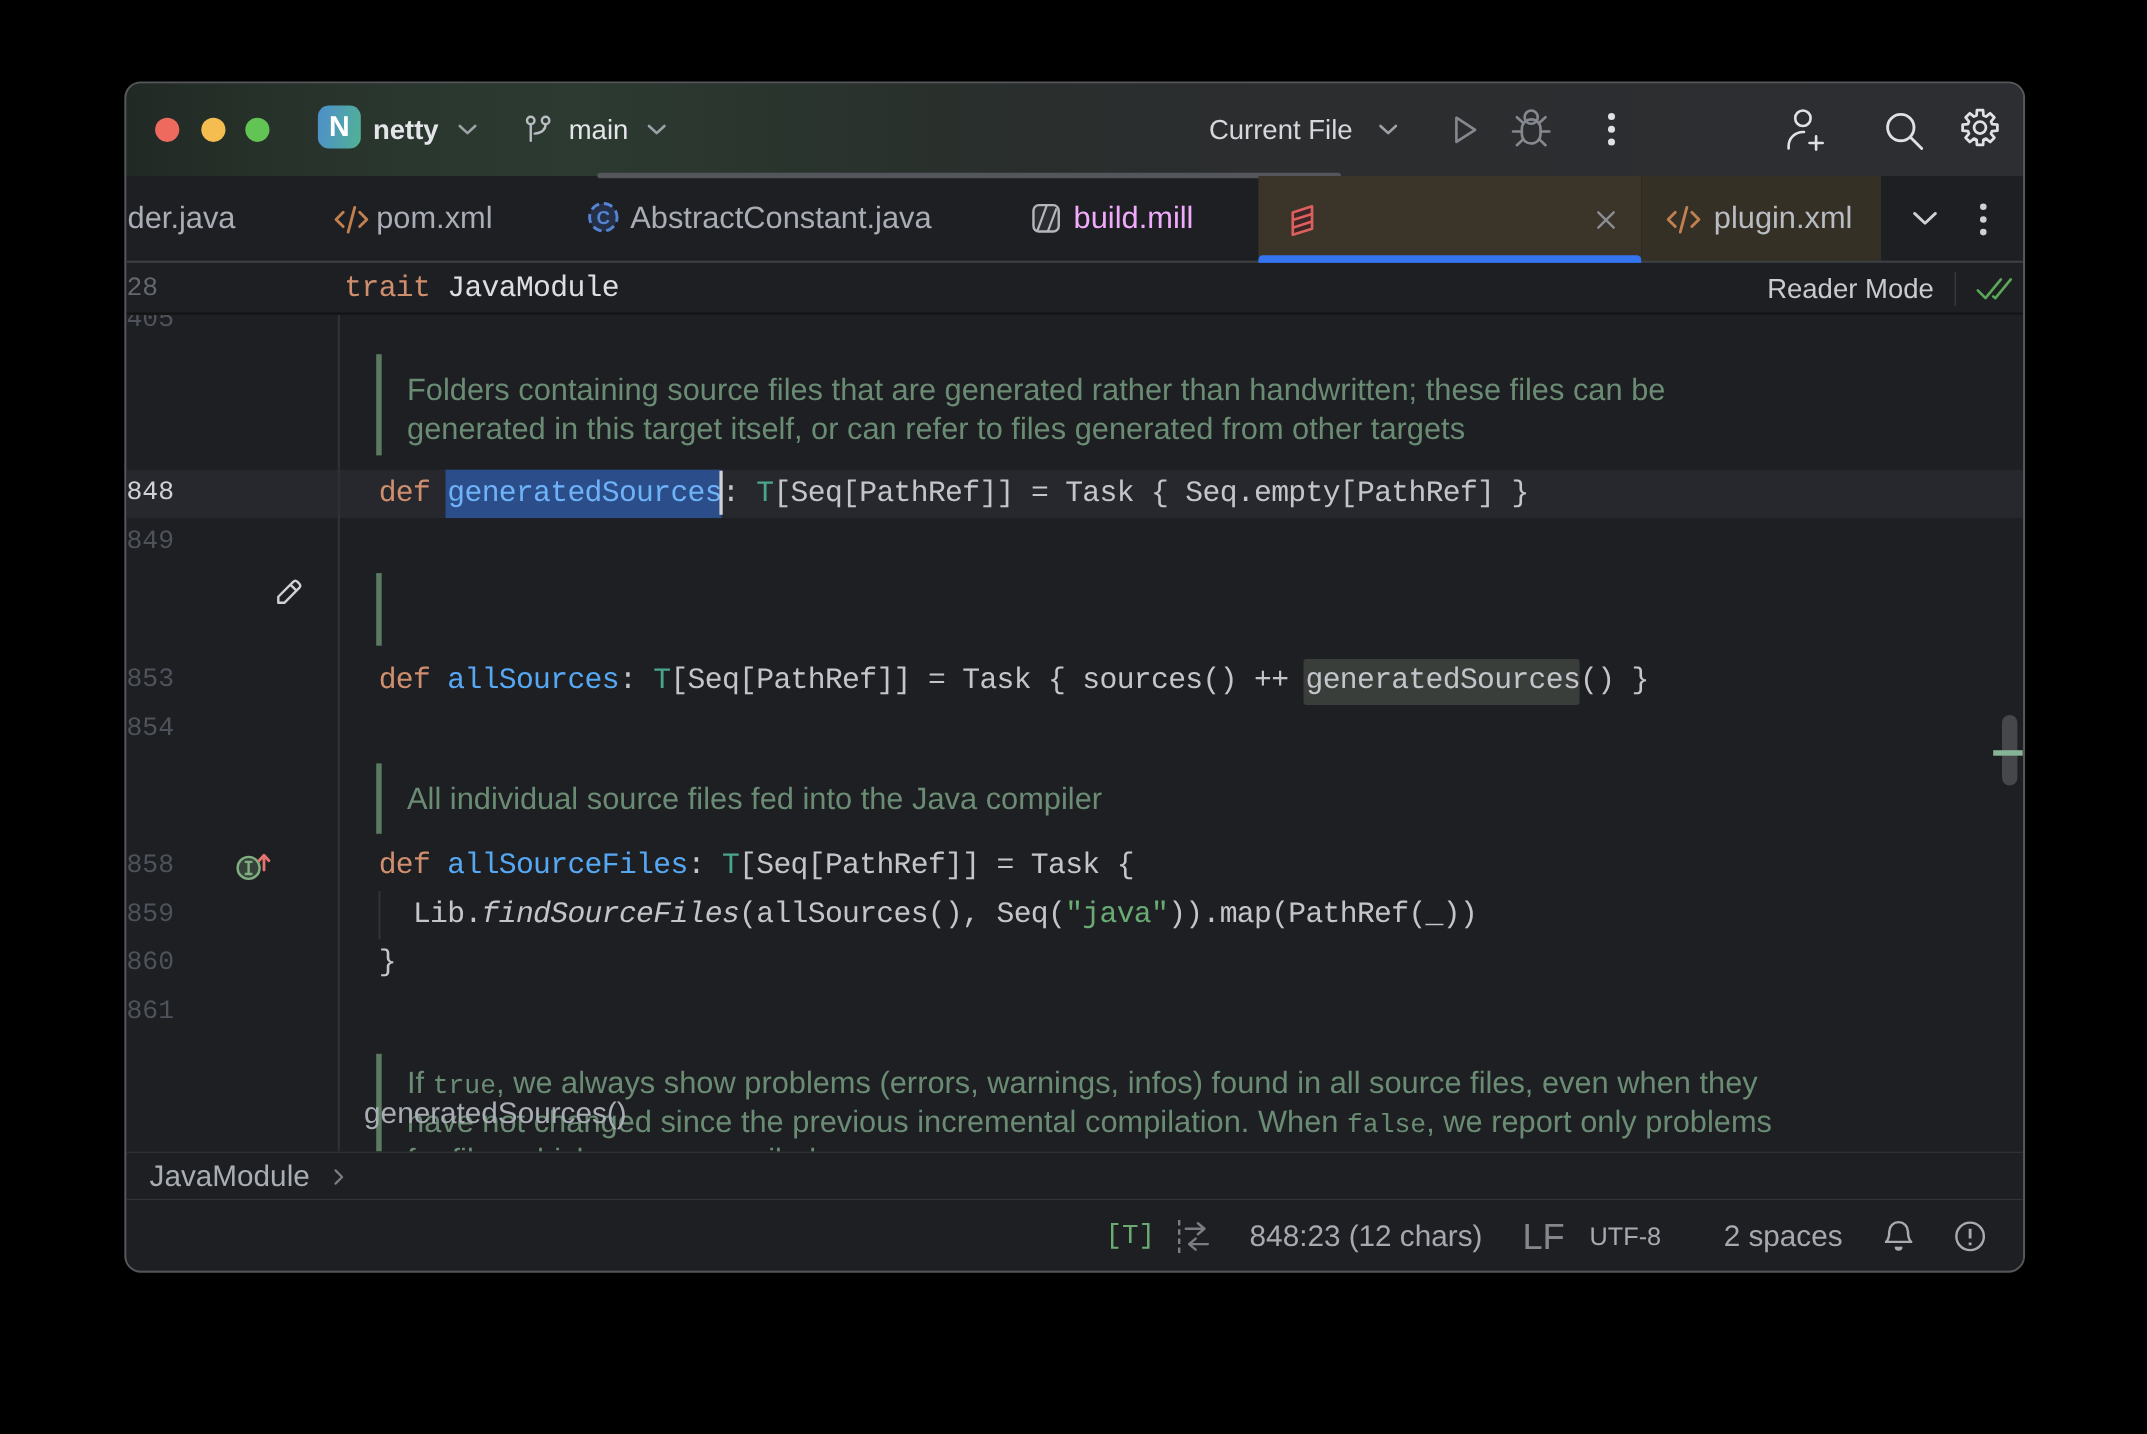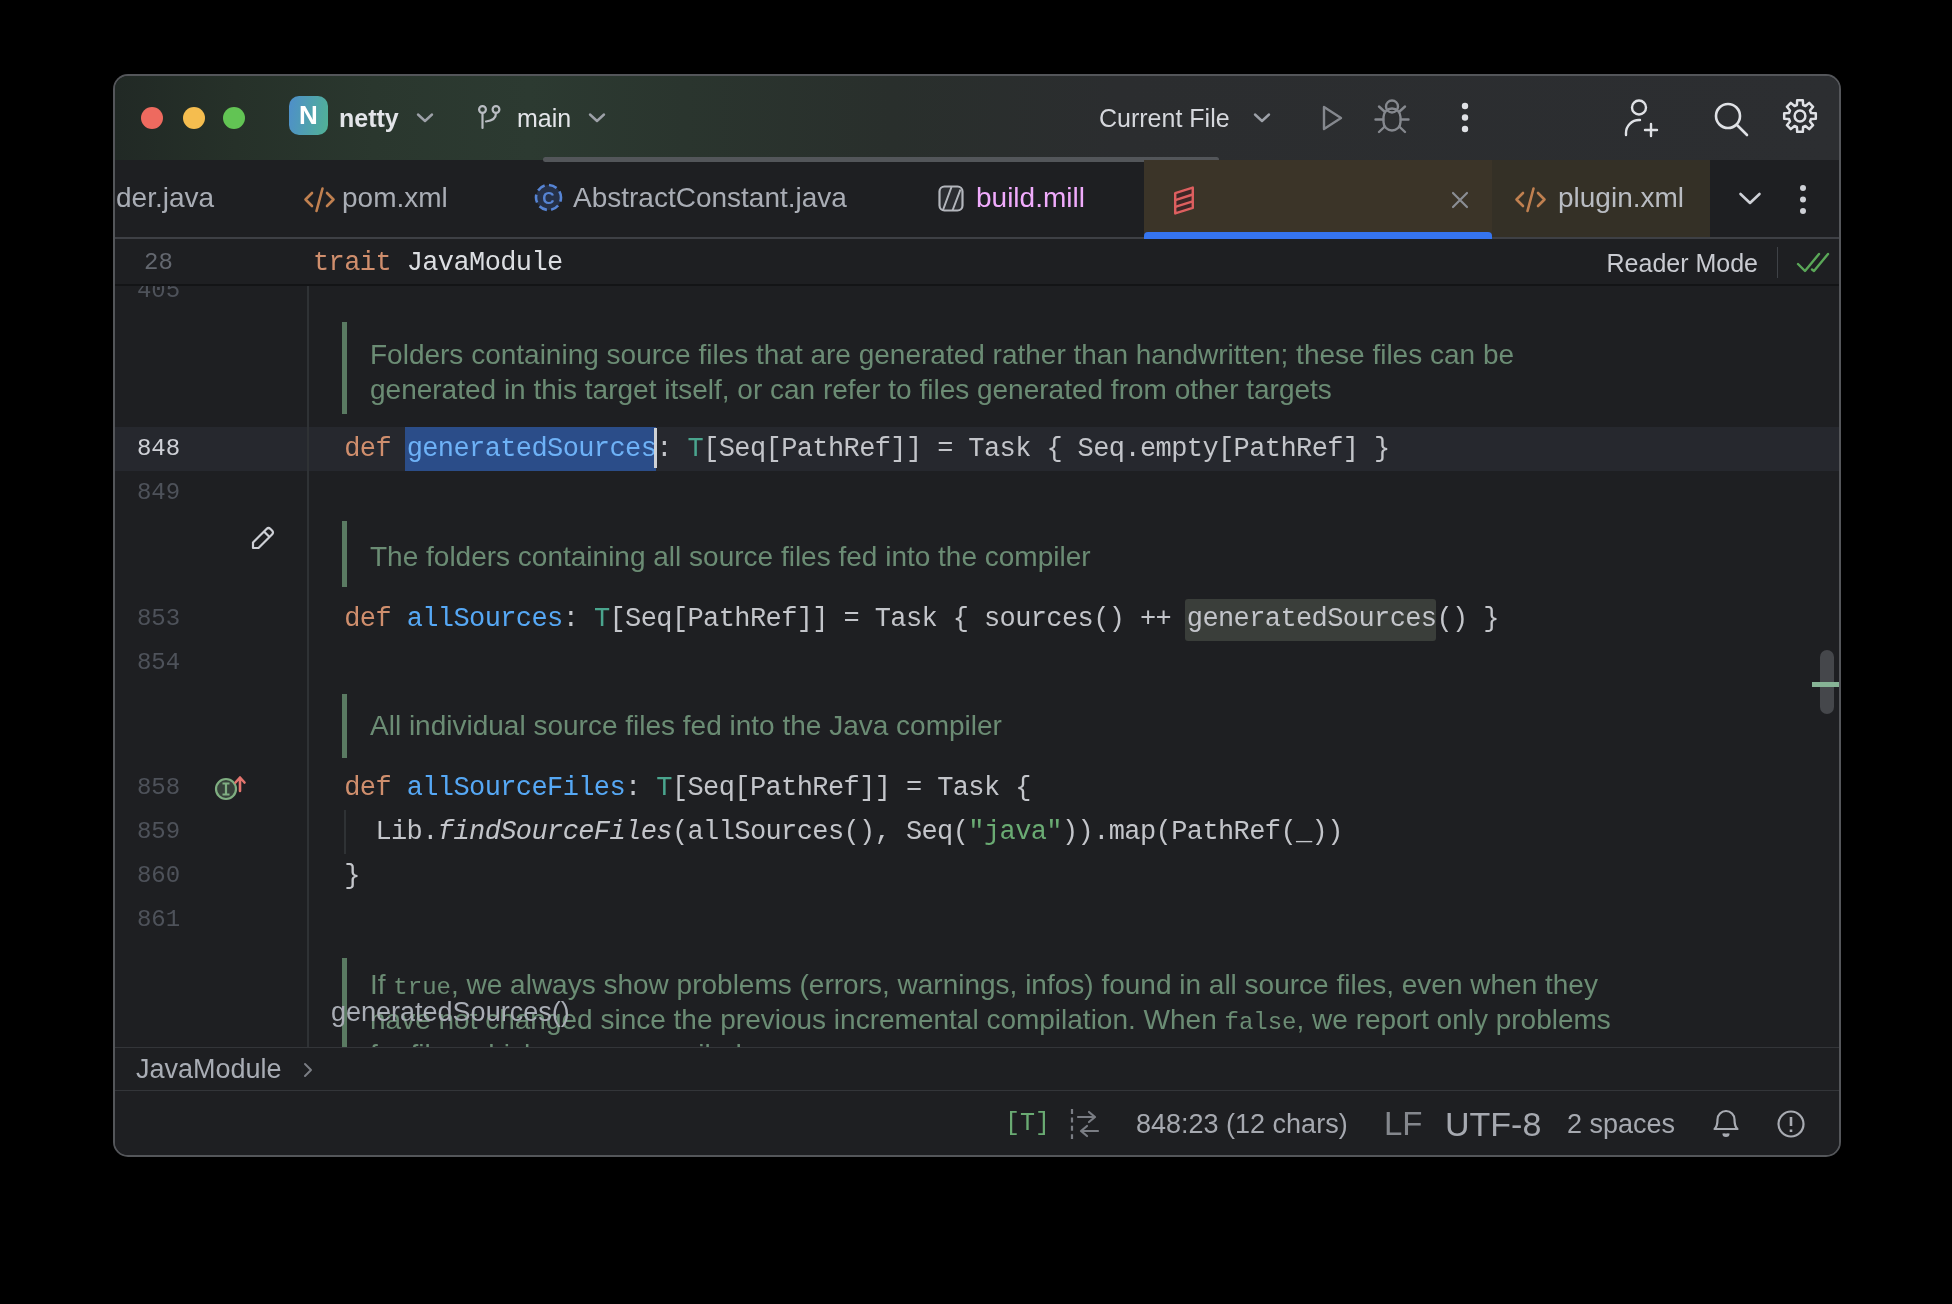--- a/index.html
+++ b/index.html
@@ -4,21 +4,21 @@
 body{width:1952px;height:1304px;background:#000;overflow:hidden;font-family:"Liberation Sans",sans-serif}
 #win{position:absolute;left:115px;top:76px;width:1724px;height:1079px;background:#1e1f22;border-radius:13px;overflow:hidden;box-shadow:0 0 0 2px #54565a}
 #win div,#win svg{position:absolute}
 .tb{left:0;top:0;width:1724px;height:84px;background:linear-gradient(90deg,#212925 0%,#263129 7%,#2a372e 15%,#2c3a31 24%,#2a352e 33%,#292f2c 45%,#2b2d2f 58%,#2c2e31 100%)}
 .dot{width:22px;height:22px;border-radius:50%;top:31px}
 .sans{font-family:Liberation Sans, sans-serif}
 .mono{font-family:"Liberation Mono",monospace}
 .ttxt{color:#e3e5e9;font-size:25px;line-height:84px;height:84px;top:0}
 .tabt{font-size:28px;line-height:76px;height:79px;top:84px;color:#a9adb5;white-space:nowrap}
 .code{font-family:"Liberation Mono",monospace;font-size:27px;letter-spacing:-0.6px;line-height:44px;height:44px;white-space:pre;color:#c3c5ca;left:198px}
-.gn{font-family:"Liberation Mono",monospace;font-size:24px;line-height:44px;height:44px;width:87px;left:0;text-align:center;color:#4e525a}
+.gn{font-family:"Liberation Mono",monospace;font-size:24px;line-height:44px;height:44px;width:87px;left:0;text-align:left;color:#4e525a}
 .doc{font-size:28px;line-height:34px;height:34px;white-space:pre;color:#6b8c74;left:255px}
 .kw{color:#cf8e6d}.fn{color:#56a8f5}.ty{color:#4aa58e}.str{color:#6aab73}
 svg{display:block}
 </style></head><body>
 <div id="win">
 <div class="tb"></div>
 <div class="dot" style="left:26px;background:#ee6a5f"></div>
 <div class="dot" style="left:68px;background:#f5bd4f"></div>
 <div class="dot" style="left:108px;background:#62c454"></div>
 <div style="left:174px;top:20px;width:39px;height:39px;border-radius:10px;background:linear-gradient(100deg,#4e8ecb,#51b295);color:#fff;font-size:26px;font-weight:bold;text-align:center;line-height:39px">N</div>
@@ -129,21 +129,20 @@
 <div class="doc" style="top:87px">generated in this target itself, or can refer to files generated from other targets</div>
 <div class="gn" style="top:141px;color:#cfd1d7">848</div>
 <div style="left:290px;top:141px;width:251px;height:44px;background:#2b4d89"></div>
 <div class="code" style="top:141px">  <span class="kw">def</span> <span style="color:#6eb2f7">generatedSources</span>: <span class="ty">T</span>[Seq[PathRef]] = Task { Seq.empty[PathRef] }</div>
 <div style="left:539px;top:142px;width:3px;height:40px;background:#cfd1d5"></div>
 <div class="gn" style="top:185px">849</div>
 <svg style="left:135px;top:236px" width="26" height="28" viewBox="0 0 26 28" fill="none" stroke="#ced0d6" stroke-width="2.2" stroke-linejoin="round">
         <path d="M3 25 L3 20.5 L16.5 7 Q18.5 5 20.5 7 L22 8.5 Q24 10.5 22 12.5 L8.5 26 L3 26 Z M14 9.5 L19.5 15"></path>
       </svg>
 <div style="left:227px;top:235px;width:5px;height:66px;background:#5a7a62"></div>
-<div class="doc" style="top:254px">The folders containing all source files fed into the compiler</div>
 <div class="gn" style="top:311px">853</div>
 <div style="left:1070px;top:313px;width:251px;height:42px;background:#3a3e3a;border-radius:3px"></div>
 <div class="code" style="top:311px">  <span class="kw">def</span> <span class="fn">allSources</span>: <span class="ty">T</span>[Seq[PathRef]] = Task { sources() ++ generatedSources() }</div>
 <div class="gn" style="top:355px">854</div>
 <div style="left:227px;top:408px;width:5px;height:64px;background:#5a7a62"></div>
 <div class="doc" style="top:423px">All individual source files fed into the Java compiler</div>
 <div class="gn" style="top:480px">858</div>
 <svg style="left:99px;top:487px" width="36" height="32" viewBox="0 0 36 32">
         <circle cx="12" cy="16" r="10" fill="#36413a" stroke="#7fae81" stroke-width="2.2"></circle>
         <path d="M8.5 10.5 h7 M12 10.5 v11 M8.5 21.5 h7" stroke="#7fae81" stroke-width="2.2"></path>
@@ -171,21 +170,21 @@
 <div class="sans" style="left:216px;top:918px;font-size:27px;line-height:36px;height:36px;color:#a9adb5;z-index:5">generatedSources()</div>
 <div style="left:0;top:1014px;width:1724px;height:65px;background:#1e1f22;border-top:1px solid #333539;z-index:4"></div>
 <div class="mono" style="left:890px;top:1031px;font-size:25px;line-height:34px;height:34px;color:#6aab73;z-index:5">[T]</div>
 <svg style="left:953px;top:1031px;z-index:5" width="36" height="34" viewBox="0 0 36 34" fill="none" stroke="#7a7d84" stroke-width="2.2">
 <path d="M4 2 V32" stroke-dasharray="5 3.4"></path>
       <path d="M10 10 h16 M21 5 l6 5 -6 5" stroke-linecap="round" stroke-linejoin="round"></path>
       <path d="M30 24 h-16 M19 19 l-6 5 6 5" stroke-linecap="round" stroke-linejoin="round"></path>
     </svg>
 <div class="sans" style="left:1021px;top:1030px;font-size:27px;line-height:36px;height:36px;color:#a6a9b0;z-index:5">848:23 (12 chars)</div>
 <div class="sans" style="left:1269px;top:1030px;font-size:33px;line-height:36px;height:36px;color:#84878d;z-index:5">LF</div>
-<div class="sans" style="left:1330px;top:1030px;font-size:34px;line-height:36px;height:36px;color:#a6a9b0;z-index:5">UTF-8</div>
+<div class="sans" style="left:1330px;top:1030px;font-size:23px;line-height:36px;height:36px;color:#a6a9b0;z-index:5">UTF-8</div>
 <div class="sans" style="left:1452px;top:1030px;font-size:27px;line-height:36px;height:36px;color:#a6a9b0;z-index:5">2 spaces</div>
 <svg style="left:1596px;top:1031px;z-index:5" width="30" height="34" viewBox="0 0 30 34" fill="none" stroke="#a8abb2" stroke-width="2.2">
 <path d="M15 4 a8.5 8.5 0 0 1 8.5 8.5 q0 7 3 9.5 h-23 q3 -2.5 3 -9.5 a8.5 8.5 0 0 1 8.5 -8.5 z" stroke-linejoin="round"></path>
       <path d="M12.5 26.5 a2.5 2.5 0 0 0 5 0" fill="#a8abb2"></path>
     </svg>
 <svg style="left:1661px;top:1033px;z-index:5" width="30" height="30" viewBox="0 0 30 30" fill="none" stroke="#a8abb2" stroke-width="2.2">
       <circle cx="15" cy="15" r="12.5"></circle>
       <path d="M15 8 V17 M15 20.5 V23" stroke-width="2.6"></path>
     </svg>
 </div>

